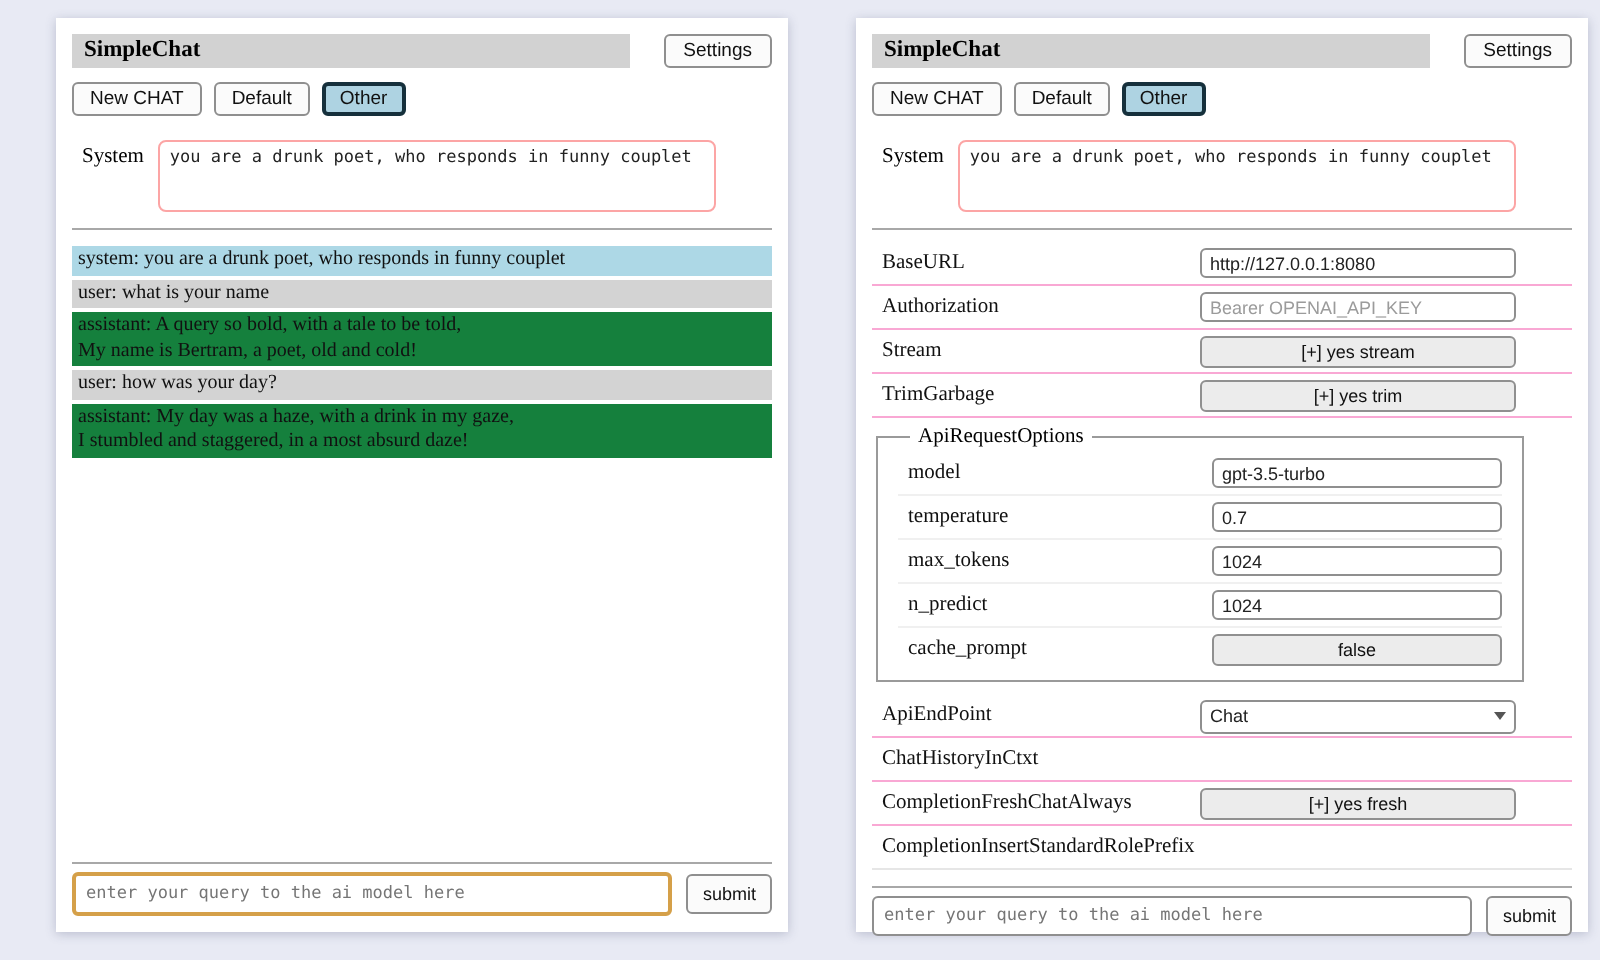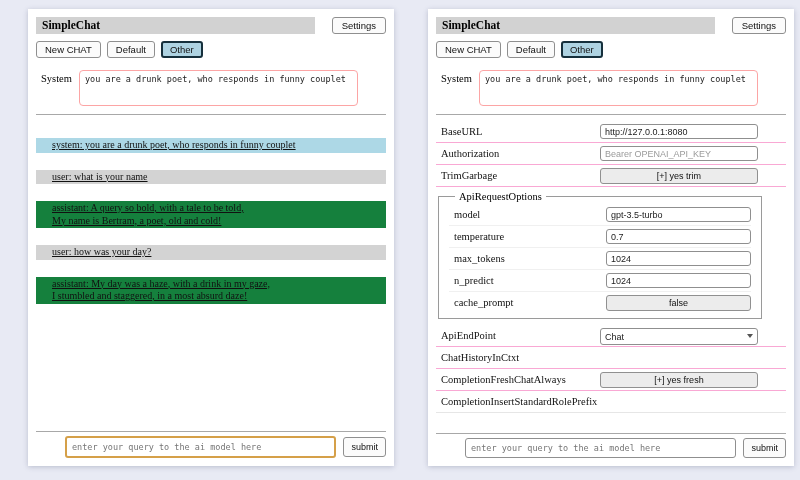--- a/index.html
+++ b/index.html
@@ -48,36 +48,36 @@
     font-family:"DejaVu Sans Mono", monospace;
     font-size:8.5px;color:#222;padding:3px 5px;
     background:#fff;outline:none;
   }
   hr.divider{border:none;border-top:1px solid #a8a8a8;margin:8px 0 4px 0;}
 
   
   .chatlog{margin-top:2px;}
   .msg{
     font-size:10px;line-height:12.5px;
-    padding:1px 16px;margin:17px 0;
-    white-space:pre-line;color:#111;text-decoration:underline;
+    padding:1px 3px;margin:2px 0;
+    white-space:pre-line;color:#111;
   }
   .msg.system{background:#add8e6;}
   .msg.user{background:#d3d3d3;}
   .msg.assistant{background:#15803d;}
 
   
   .bottom{margin-top:auto;}
   .qrow{display:flex;gap:7px;align-items:center;margin-top:2px;}
   input.query{
     flex:1;height:18px;
     font-family:"DejaVu Sans Mono", monospace;
     font-size:8.5px;color:#4a4a4a;
     border:1px solid #8f8f8f;border-radius:3px;
-    padding:0 5px;outline:none;background:#fff;margin-left:29px;
+    padding:0 5px;outline:none;background:#fff;
   }
   .card.left input.query{border:2px solid #d5a049;}
   .submit-btn{padding:4px 7px;font-size:9px;}
 
   
   .settingsarea{margin-top:2px;}
   .srow{
     display:grid;grid-template-columns:1fr 158px 28px;
     align-items:center;min-height:21px;
     border-bottom:1px solid #f9a8d4;
@@ -189,20 +189,26 @@
           </span>
       </div>
 
       <div class="srow">
         <span class="slabel">Authorization</span>
         <span class="sctl">
             <input class="sinput" spellcheck="false" placeholder="Bearer OPENAI_API_KEY" style="">
           </span>
       </div>
 
+      <div class="srow">
+        <span class="slabel">Stream</span>
+        <span class="sctl">
+            <button class="togglebtn">[+] yes stream</button>
+          </span>
+      </div>
 
       <div class="srow">
         <span class="slabel">TrimGarbage</span>
         <span class="sctl">
             <button class="togglebtn">[+] yes trim</button>
           </span>
       </div>
 
       <fieldset class="aro">
         <legend>ApiRequestOptions</legend>

